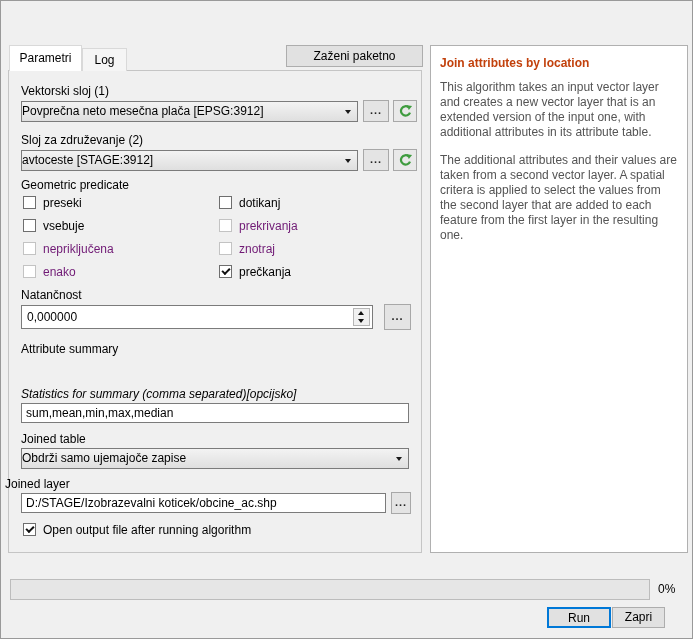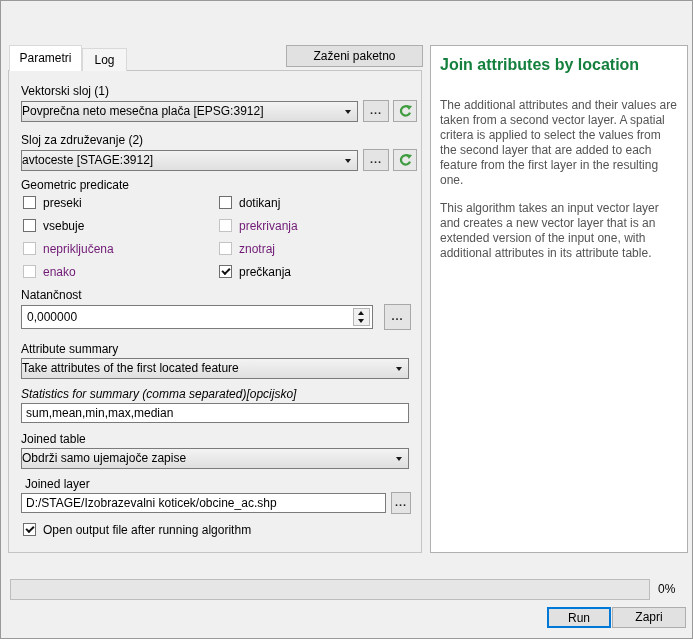--- a/index.html
+++ b/index.html
@@ -71,33 +71,33 @@
   .spin-up{ top:0; border-bottom:1px solid #b5b5b5; }
   .spin-down{ bottom:0; }
   .spin-up::after,.spin-down::after{ content:""; position:absolute; left:4px; width:0; height:0;
               border-left:3.5px solid transparent; border-right:3.5px solid transparent; }
   .spin-up::after{ top:2px; border-bottom:4px solid #111; }
   .spin-down::after{ top:3px; border-top:4px solid #111; }
 
   
   .help{ position:absolute; left:429px; top:44px; width:258px; height:508px; background:#fff;
          border:1px solid #b0b0b0; padding:8px 9px; overflow:hidden; }
-  .help h2{ font-size:16px; color:#15803d; font-weight:bold; margin:2px 0 24px 0; }
+  .help h2{ font-size:12px; color:#c2410c; font-weight:bold; margin:2px 0 10px 0; }
   .help p{ font-size:12px; color:#545454; line-height:1.25; margin-bottom:13px; }
 
   
   .progress{ position:absolute; left:9px; top:578px; width:640px; height:21px;
              background:#e6e6e6; border:1px solid #bcbcbc; }
   .progress .fill{ height:100%; width:0; background:#06b025; }
   .pct{ position:absolute; left:657px; top:581px; font-size:12px; color:#000; }
 
   .btn{ position:absolute; top:606px; height:21px; background:#e1e1e1; font-size:12px;
         text-align:center; line-height:18px; color:#000; }
   .btn-run{ left:546px; width:64px; border:2px solid #0078d7; }
-  .btn-zapri{ left:611px; width:74px; border:1px solid #adadad; line-height:19px; }
+  .btn-zapri{ left:611px; width:53px; border:1px solid #adadad; line-height:19px; }
 </style>
 </head>
 <body>
 
 <div class="window">
 
 
   <div class="tab tab-parametri">Parametri</div>
   <div class="tab tab-log">Log</div>
   <div class="batch-btn">Zaženi paketno obdelavo...</div>
@@ -169,47 +169,43 @@
   <div class="spin">
     <span>0,000000</span>
     <span class="spin-btns">
       <span class="spin-up"></span>
       <span class="spin-down"></span>
     </span>
   </div>
   <div class="sq-btn dots" style="left:383px; top:303px; width:27px; height:26px; line-height:22px;">...</div>
 
   <span class="flabel" style="left:20px; top:341px;">Attribute summary</span>
-  <div class="combo" style="left:20px; top:357px; width:388px;">
-    <span>Take attributes of the first located feature</span>
-    <span class="arrow"></span>
-  </div>
 
   <span class="flabel" style="left:20px; top:386px;font-style:italic;">Statistics for summary (comma separated)[opcijsko]</span>
   <input class="txtfield" style="left: 20px; top: 402px; width: 388px; height: 20px;" value="sum,mean,min,max,median">
 
   <span class="flabel" style="left:20px; top:431px;">Joined table</span>
   <div class="combo" style="left:20px; top:447px; width:388px;">
     <span>Obdrži samo ujemajoče zapise</span>
     <span class="arrow"></span>
   </div>
 
-  <span class="flabel" style="left:24px; top:476px;">Joined layer</span>
+  <span class="flabel" style="left:4px; top:476px;">Joined layer</span>
   <input class="txtfield" style="left: 20px; top: 492px; width: 365px; height: 20px;" value="D:/STAGE/Izobrazevalni koticek/obcine_ac.shp">
   <div class="sq-btn dots" style="left:390px; top:491px; width:20px; height:22px; line-height:18px;">...</div>
 
   <div class="cbrow checked" style="left:22px; top:521px;">
     <span class="box"></span>
     <span class="cblabel">Open output file after running algorithm</span>
   </div>
 
   <div class="help">
     <h2>Join attributes by location</h2>
+    <p>This algorithm takes an input vector layer and creates a new vector layer that is an extended version of the input one, with additional attributes in its attribute table.</p>
     <p>The additional attributes and their values are taken from a second vector layer. A spatial critera is applied to select the values from the second layer that are added to each feature from the first layer in the resulting one.</p>
-    <p>This algorithm takes an input vector layer and creates a new vector layer that is an extended version of the input one, with additional attributes in its attribute table.</p>
   </div>
 
   <div class="progress">
     <div class="fill"></div>
   </div>
   <span class="pct">0%</span>
 
   <div class="btn btn-run">Run</div>
   <div class="btn btn-zapri">Zapri</div>
 

